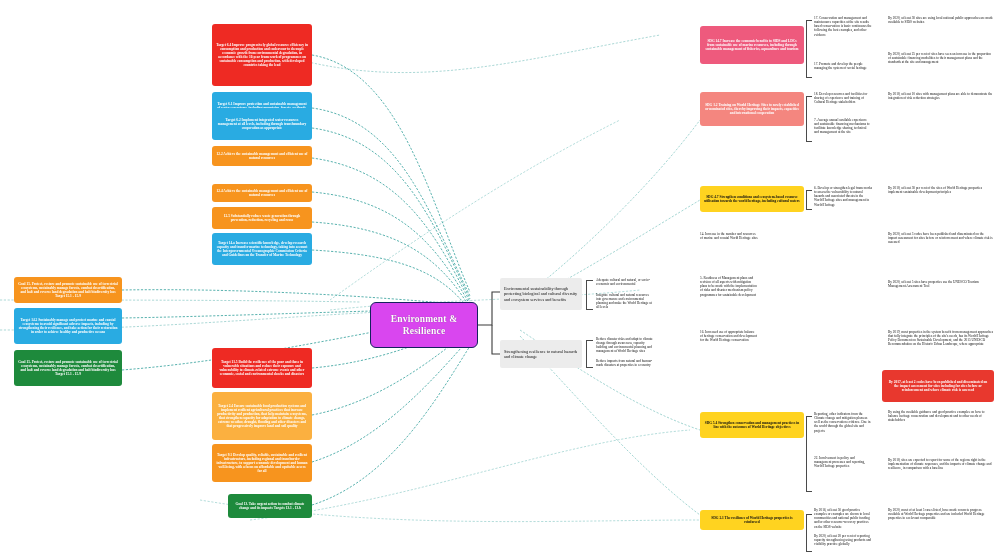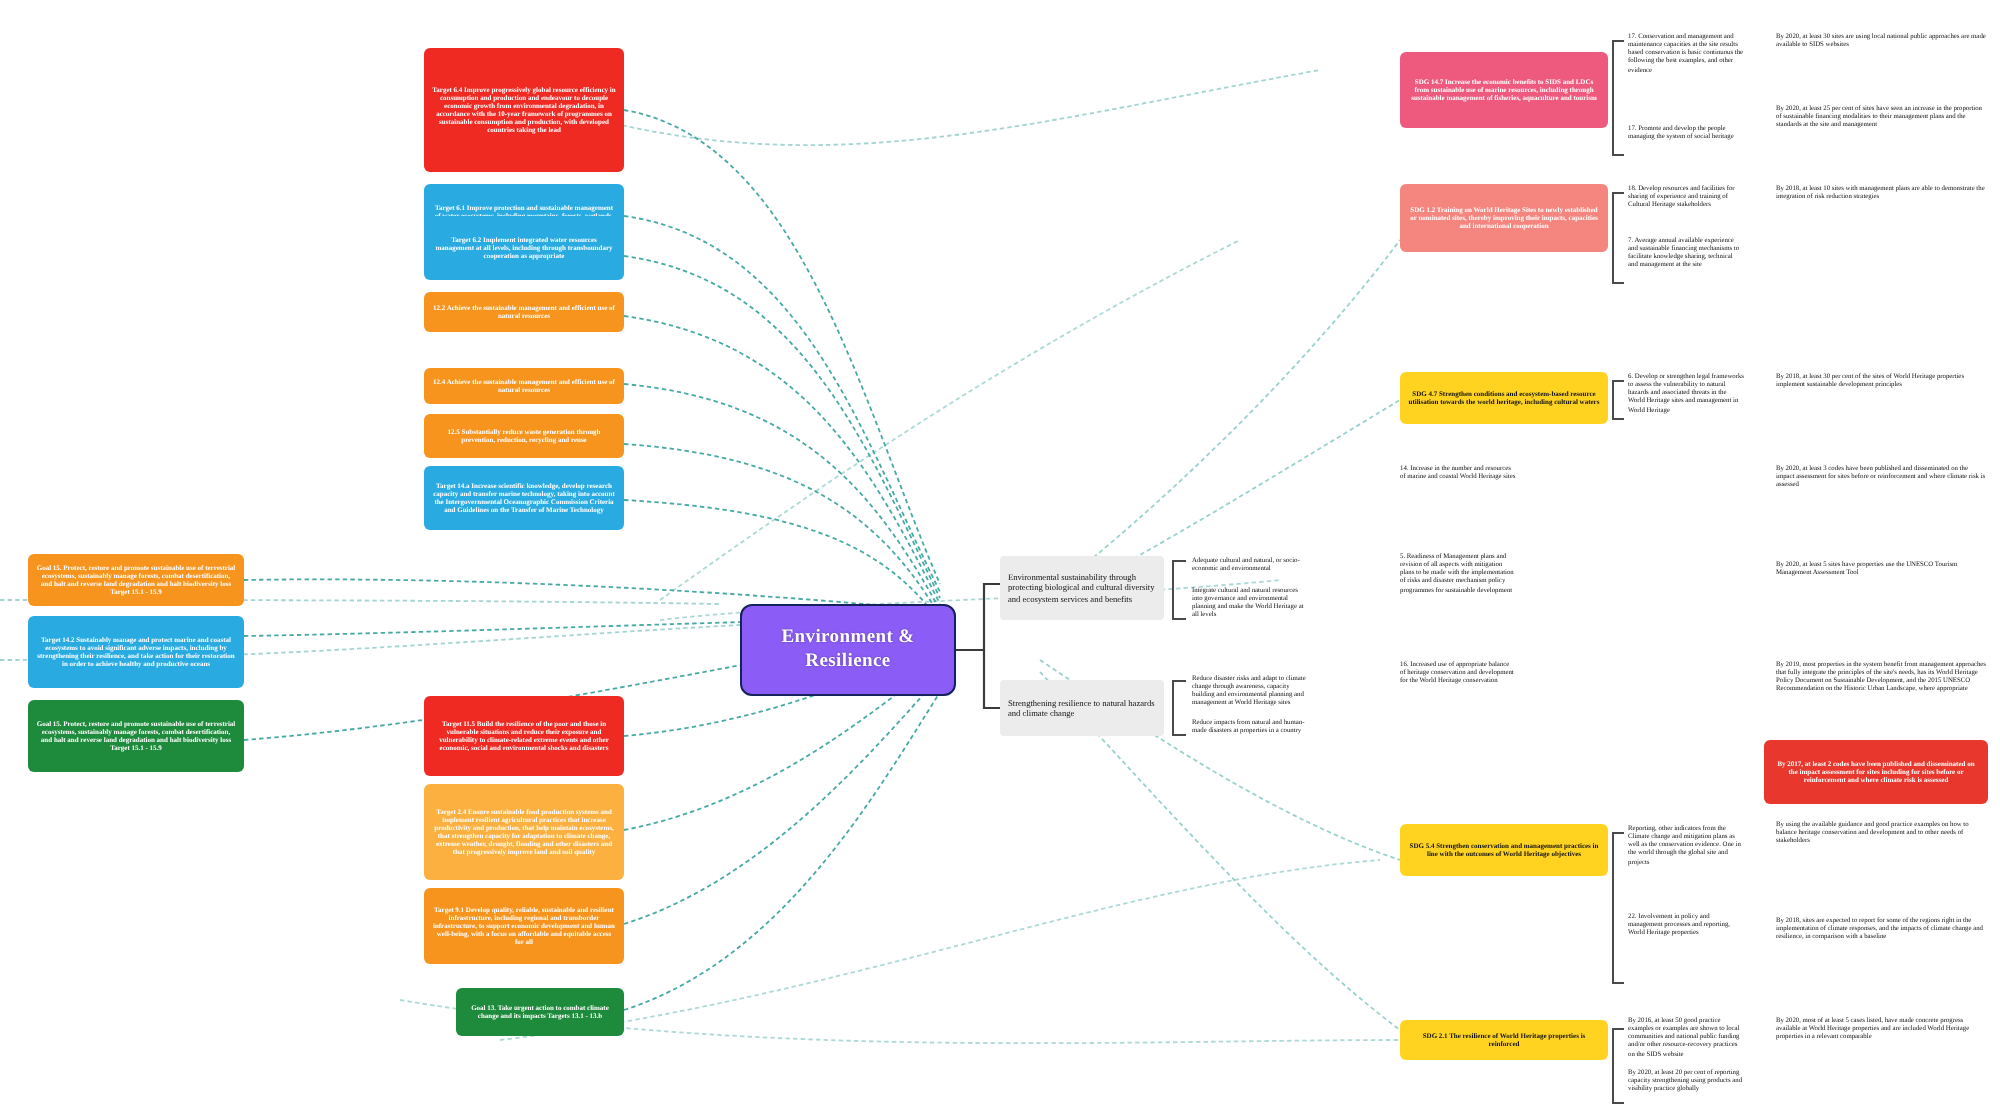--- a/index.html
+++ b/index.html
@@ -7,21 +7,21 @@
        font-family:"Liberation Serif", serif;color:#1a1a1a;}
   #canvas{position:absolute;inset:0;width:1000px;height:559px;}
   svg.links{position:absolute;left:0;top:0;width:1000px;height:559px;pointer-events:none;}
 
   .node{position:absolute;box-sizing:border-box;border-radius:4px;
         display:flex;align-items:center;justify-content:center;text-align:center;
         padding:3px 4px;line-height:1.05;overflow:hidden;}
   .node span{display:block;}
 
   
-  .root{background:#8b5cf6;border:1px solid #15225e;border-radius:6px;
+  .root{background:#d946ef;border:1px solid #15225e;border-radius:6px;
         color:#ffffff;font-size:9.5px;font-weight:bold;letter-spacing:.2px;
         line-height:1.3;text-shadow:0 0 1px rgba(0,0,0,.4);text-align:center;}
 
   
   .branch{background:#ececec;color:#111;font-size:4.3px;text-align:left;
           justify-content:flex-start;border-radius:2px;padding:3px 4px;line-height:1.25;}
 
   
   .card{color:#ffffff;font-size:3.5px;font-weight:bold;line-height:1.18;
         border-radius:3px;text-align:center;padding:3px 4px;}

